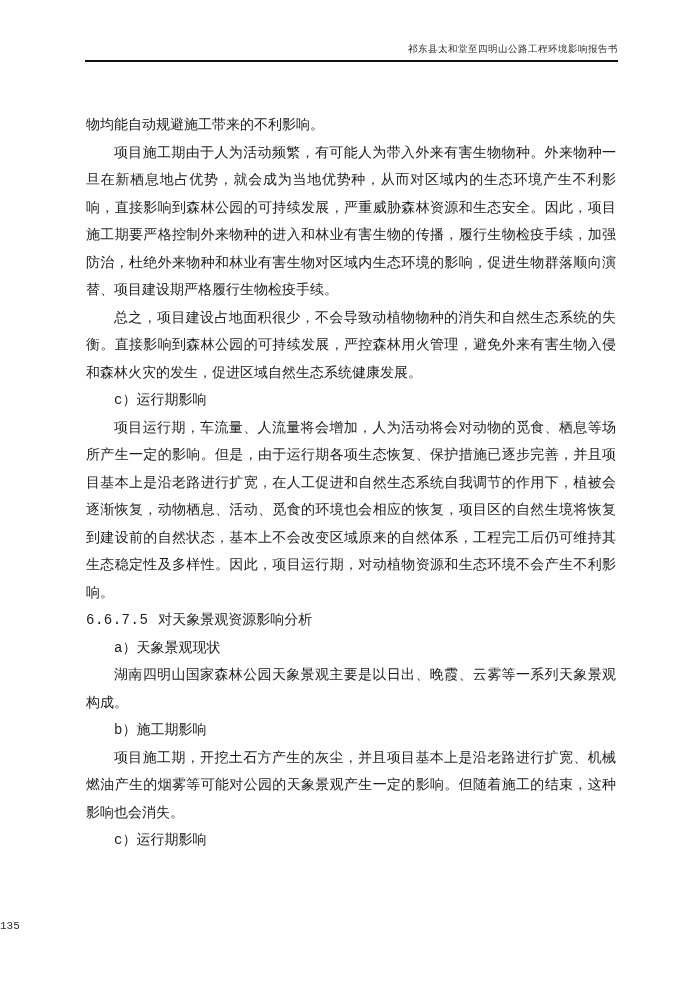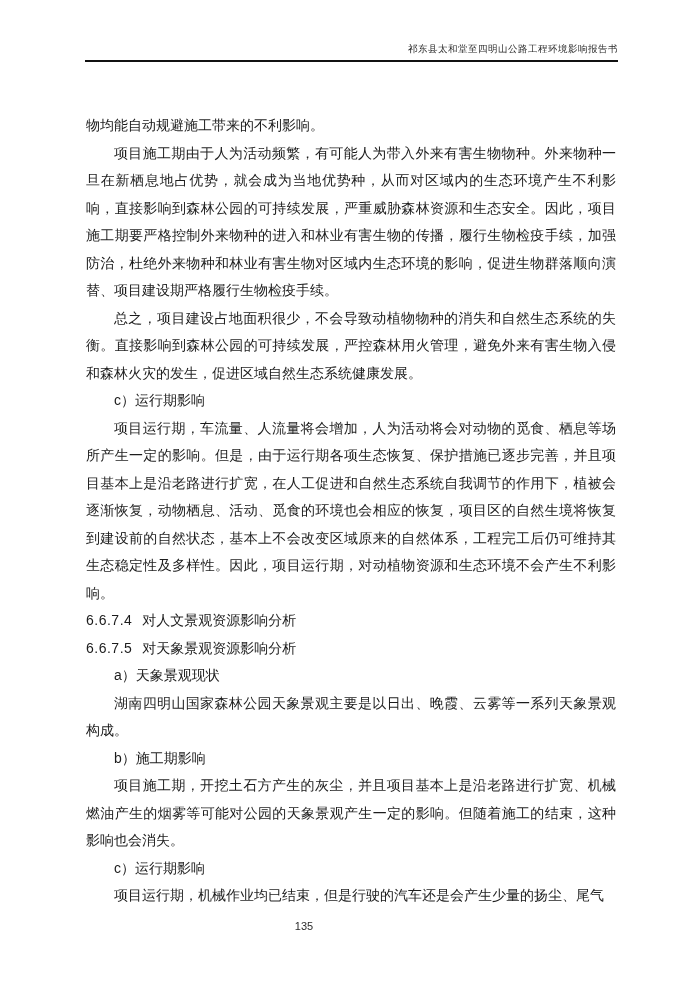--- a/index.html
+++ b/index.html
@@ -6,21 +6,21 @@
     margin: 0;
     padding: 0;
     background: #ffffff;
   }
   .page {
     position: relative;
     width: 700px;
     height: 990px;
     background: #ffffff;
     color: #1c1c1c;
-    font-family: Liberation Sans, sans-serif;
+    font-family: Liberation Mono, monospace;
     overflow: hidden;
   }
   .header {
     position: absolute;
     top: 43px;
     left: 85px;
     width: 533px;
     text-align: right;
     font-size: 9.5px;
     letter-spacing: 0.5px;
@@ -58,42 +58,39 @@
   }
   .h-num {
     margin-right: 10px;
     letter-spacing: 0.5px;
   }
   .footer {
     position: absolute;
     top: 920px;
     left: 0;
     width: 608px;
-    text-align: center;
     font-size: 11px;
     color: #2a2a2a;
   }
 </style>
 </head>
 <body>
 
 <div class="page">
   <div class="header">祁东县太和堂至四明山公路工程环境影响报告书</div>
   <div class="header-rule"></div>
 
   <div class="body-text">
       <p class="para body">物均能自动规避施工带来的不利影响。</p>
       <p class="para body indent">项目施工期由于人为活动频繁，有可能人为带入外来有害生物物种。外来物种一旦在新栖息地占优势，就会成为当地优势种，从而对区域内的生态环境产生不利影响，直接影响到森林公园的可持续发展，严重威胁森林资源和生态安全。因此，项目施工期要严格控制外来物种的进入和林业有害生物的传播，履行生物检疫手续，加强防治，杜绝外来物种和林业有害生物对区域内生态环境的影响，促进生物群落顺向演替、项目建设期严格履行生物检疫手续。</p>
       <p class="para body indent">总之，项目建设占地面积很少，不会导致动植物物种的消失和自然生态系统的失衡。直接影响到森林公园的可持续发展，严控森林用火管理，避免外来有害生物入侵和森林火灾的发生，促进区域自然生态系统健康发展。</p>
       <p class="para body indent">c）运行期影响</p>
       <p class="para body indent">项目运行期，车流量、人流量将会增加，人为活动将会对动物的觅食、栖息等场所产生一定的影响。但是，由于运行期各项生态恢复、保护措施已逐步完善，并且项目基本上是沿老路进行扩宽，在人工促进和自然生态系统自我调节的作用下，植被会逐渐恢复，动物栖息、活动、觅食的环境也会相应的恢复，项目区的自然生境将恢复到建设前的自然状态，基本上不会改变区域原来的自然体系，工程完工后仍可维持其生态稳定性及多样性。因此，项目运行期，对动植物资源和生态环境不会产生不利影响。</p>
-      <p class="para heading"><span class="h-num">6.6.7.4</span><span>对人文景观资源影响分析</span></p>
       <p class="para heading"><span class="h-num">6.6.7.5</span><span>对天象景观资源影响分析</span></p>
       <p class="para body indent">a）天象景观现状</p>
       <p class="para body indent">湖南四明山国家森林公园天象景观主要是以日出、晚霞、云雾等一系列天象景观构成。</p>
       <p class="para body indent">b）施工期影响</p>
       <p class="para body indent">项目施工期，开挖土石方产生的灰尘，并且项目基本上是沿老路进行扩宽、机械燃油产生的烟雾等可能对公园的天象景观产生一定的影响。但随着施工的结束，这种影响也会消失。</p>
       <p class="para body indent">c）运行期影响</p>
-      <p class="para body indent">项目运行期，机械作业均已结束，但是行驶的汽车还是会产生少量的扬尘、尾气</p>
     </div>
 
   <div class="footer">135</div>
 </div>
 
 </body></html>

